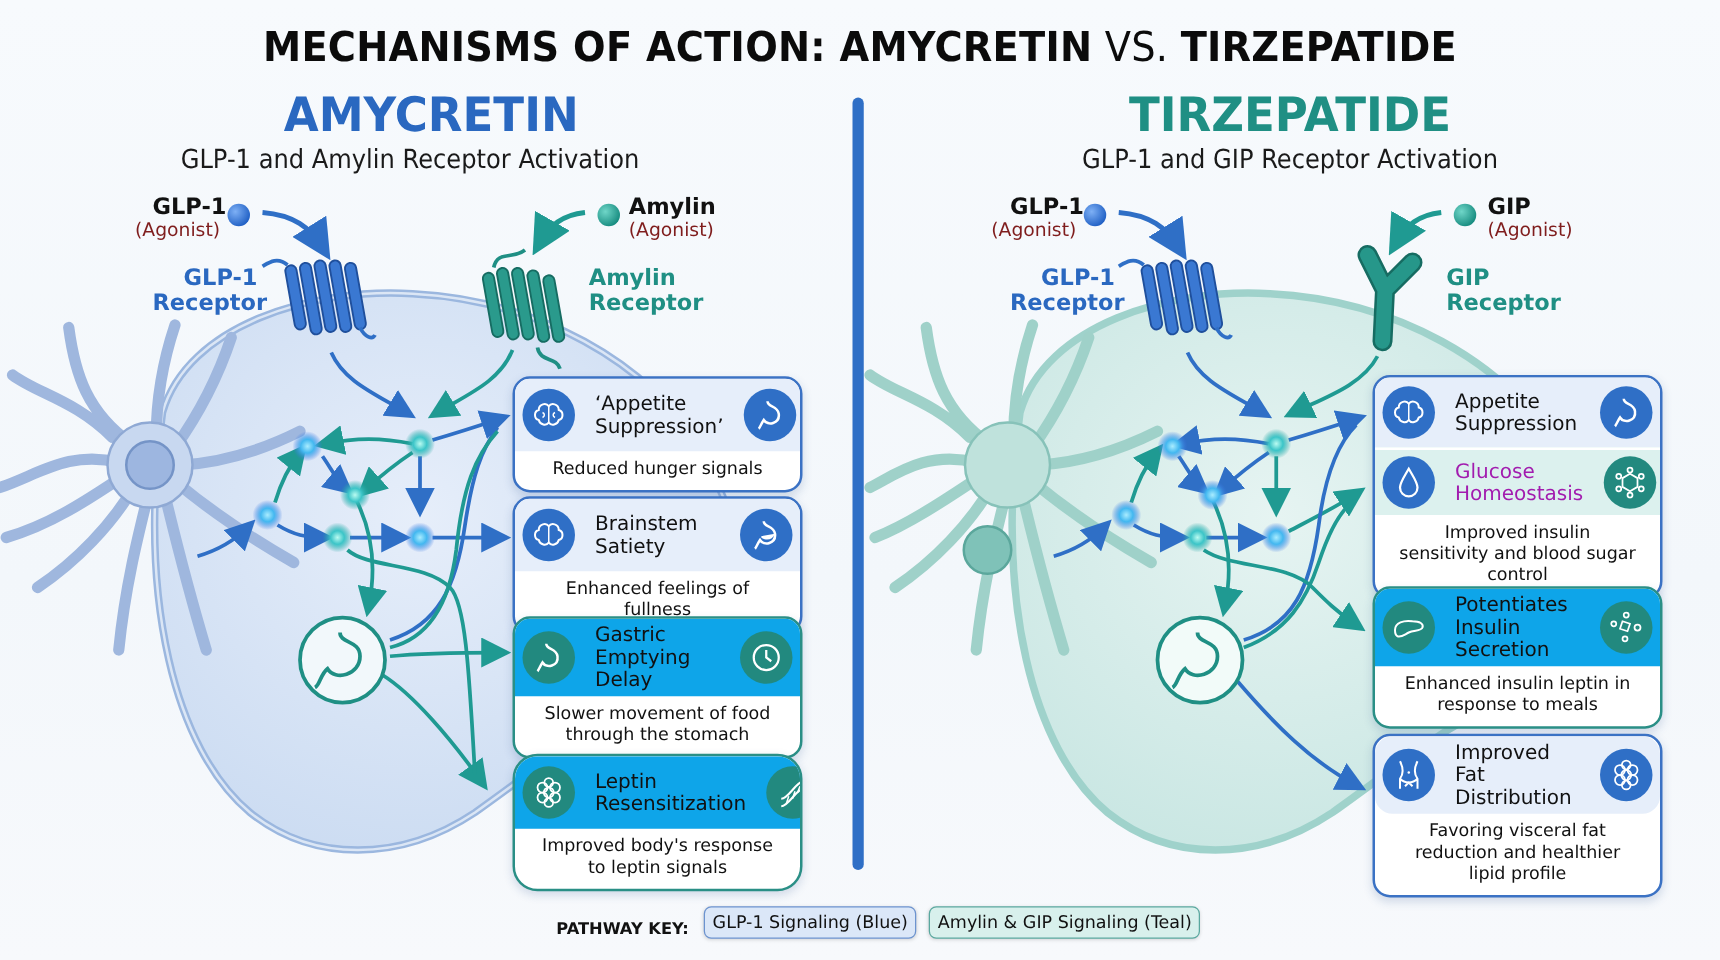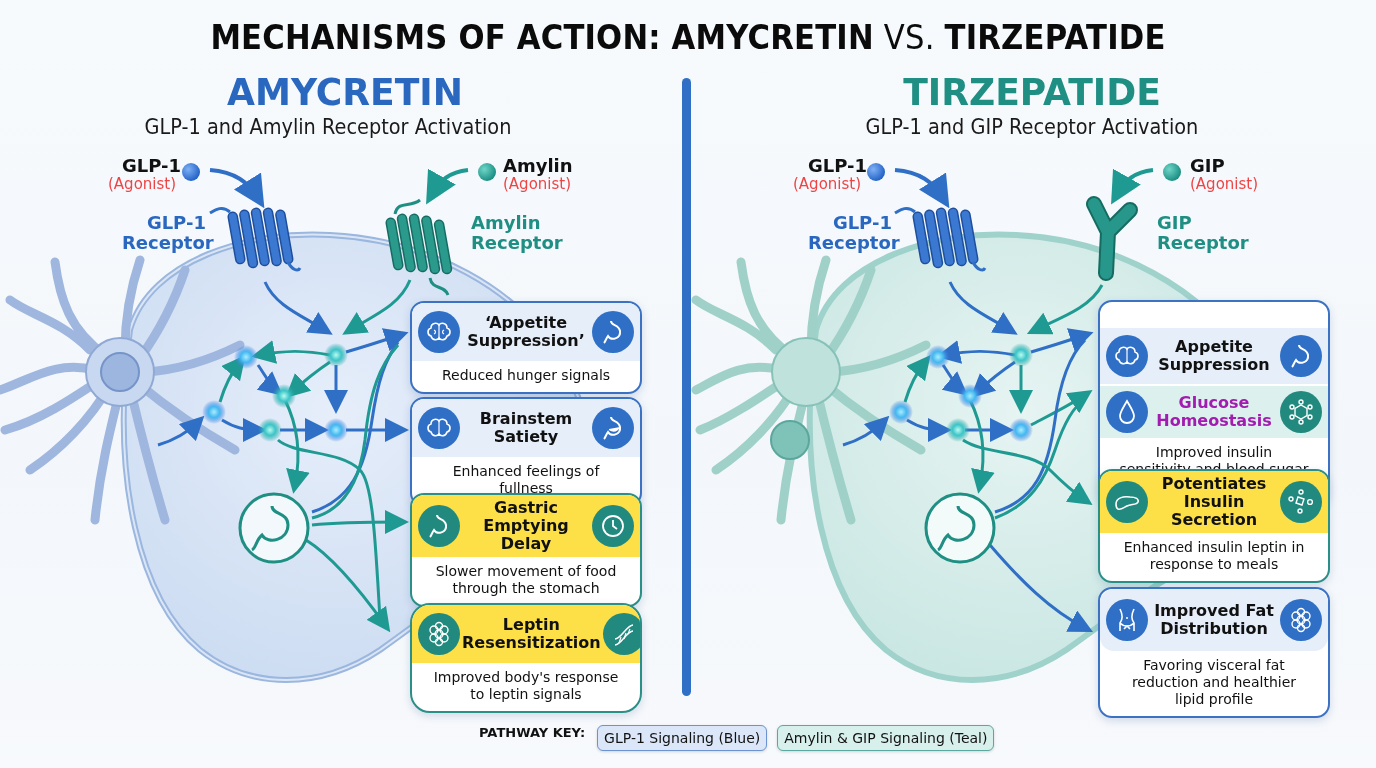--- a/index.html
+++ b/index.html
@@ -24,55 +24,54 @@
     position: absolute; top: 70px; font-size: 38px; font-weight: 800;
     text-align: center; width: 420px; font-family: "DejaVu Sans", sans-serif;
     transform: scaleX(0.95);
   }
   .side-sub {
     position: absolute; top: 115px; font-size: 21px; text-align: center; width: 460px; color: #1a1a1a;
     font-family: "DejaVu Sans", sans-serif; transform: scaleX(0.92);
   }
   svg.scene { position: absolute; left: 0; top: 0; }
   .agonist-name { position: absolute; font-size: 18px; font-weight: 700; color: #111; font-family: "DejaVu Sans", sans-serif;}
-  .agonist-sub { position: absolute; font-size: 15px; color: #ef4444; font-family: "DejaVu Sans", sans-serif;}
+  .agonist-sub { position: absolute; font-size: 15px; color: #7f1d1d; font-family: "DejaVu Sans", sans-serif;}
   .receptor-label { position: absolute; font-size: 18px; font-weight: 700; line-height: 20px; font-family: "DejaVu Sans", sans-serif; }
   .blue-t { color: #2a68c0; }
   .teal-t { color: #1f8f84; }
 
   .card {
     position: absolute; width: 232px; border-radius: 14px; background: #fff;
     border: 2.5px solid #3b72c4; overflow: hidden;
     box-shadow: 0 3px 8px rgba(40,80,140,0.18);
   }
   .card.teal { border-color: #2a8f86; }
   .card .head {
     display: flex; align-items: center; justify-content: space-between;
     padding: 4px 6px; background: #e6eefa; min-height: 58px;
   }
-  .card.teal .head { background: #fde047; }
+  .card.teal .head { background: #0ea5e9; }
   .card .head.teal-head { background: #dcf1ee; }
   .card .head-title {
-    flex: 1; text-align: center; font-weight: 700; font-size: 16px; line-height: 18px; color: #111;
-    font-family: "DejaVu Sans", sans-serif; padding: 0 2px;
+    flex: 1; font-weight: 400; font-size: 16px; line-height: 18px; color: #111;
+    font-family: "DejaVu Sans", sans-serif; padding: 0 16px;
   }
   .card .head-title.teal-t { color: #a21caf; }
   .card .icon {
     width: 42px; height: 42px; border-radius: 50%; flex: none; display: flex; align-items: center; justify-content: center;
   }
   .icon.blue { background: #2f6fc6; }
   .icon.teal { background: #22897f; }
   .card .body {
     text-align: center; font-size: 14px; line-height: 17px; padding: 6px 18px 8px; color: #111;
     font-family: "DejaVu Sans", sans-serif;
   }
   .key {
-    position: absolute; top: 725px; left: 445px; display: flex; align-items: flex-start; gap: 10px;
+    position: absolute; top: 725px; left: 445px; display: flex; align-items: flex-end; gap: 10px;
     font-family: "DejaVu Sans", sans-serif;
-    margin-left: 34px;
   }
   .key-label { font-size: 13px; font-weight: 700; color: #111; margin-right: 2px; }
   .key-chip { font-size: 14px; padding: 4px 6px; border-radius: 6px; color: #111; box-shadow: 0 1px 3px rgba(0,0,0,0.15); }
   .key-chip.blue { background: #dbe7f8; border: 1.5px solid #6c93cf; }
   .key-chip.teal { background: #d8f0ec; border: 1.5px solid #5aa89f; }
 </style>
 </head>
 <body>
 
 <div class="main-title"><span>MECHANISMS OF ACTION: AMYCRETIN</span><span class="vs"> VS. </span><span>TIRZEPATIDE</span></div>
@@ -343,21 +342,21 @@
         <svg width="26" height="26" viewBox="0 0 26 26">
           <path d="M4,20 C10,20 16,6 22,6 M4,14 C10,14 16,0 22,0" fill="none" stroke="#fff" stroke-width="1.6" transform="translate(0,4)"></path>
           <path d="M8,22 L10,16 M13,18 L15,12 M17,13 L19,8" stroke="#fff" stroke-width="1.2"></path>
         </svg>
       </span>
   </div>
   <div class="body">Improved body's response to leptin signals</div>
 </div>
 
 <div class="card" style="left:1098px; top:300px;">
-  <div class="head" style="min-height:56px;margin-top:26px;">
+  <div class="head" style="min-height:56px;">
     <span class="icon blue">
         <svg width="26" height="22" viewBox="0 0 26 22">
           <path d="M5,15 C1,14 1,8 5,7 C5,2 11,1 13,4 C15,1 21,2 21,7 C25,8 25,14 21,15 C20,19 15,20 13,17 C11,20 6,19 5,15 Z" fill="none" stroke="#fff" stroke-width="1.6"></path>
           <path d="M13,4 L13,17" fill="none" stroke="#fff" stroke-width="1.2"></path>
         </svg>
       </span>
     <span class="head-title">Appetite Suppression</span>
     <span class="icon blue">
         <svg width="24" height="26" viewBox="0 0 24 26">
           <path d="M10,2 C10,7 18,5 19,12 C20,20 10,22 7,17 C5,20 4,23 3,24" fill="none" stroke="#fff" stroke-width="2"></path>

